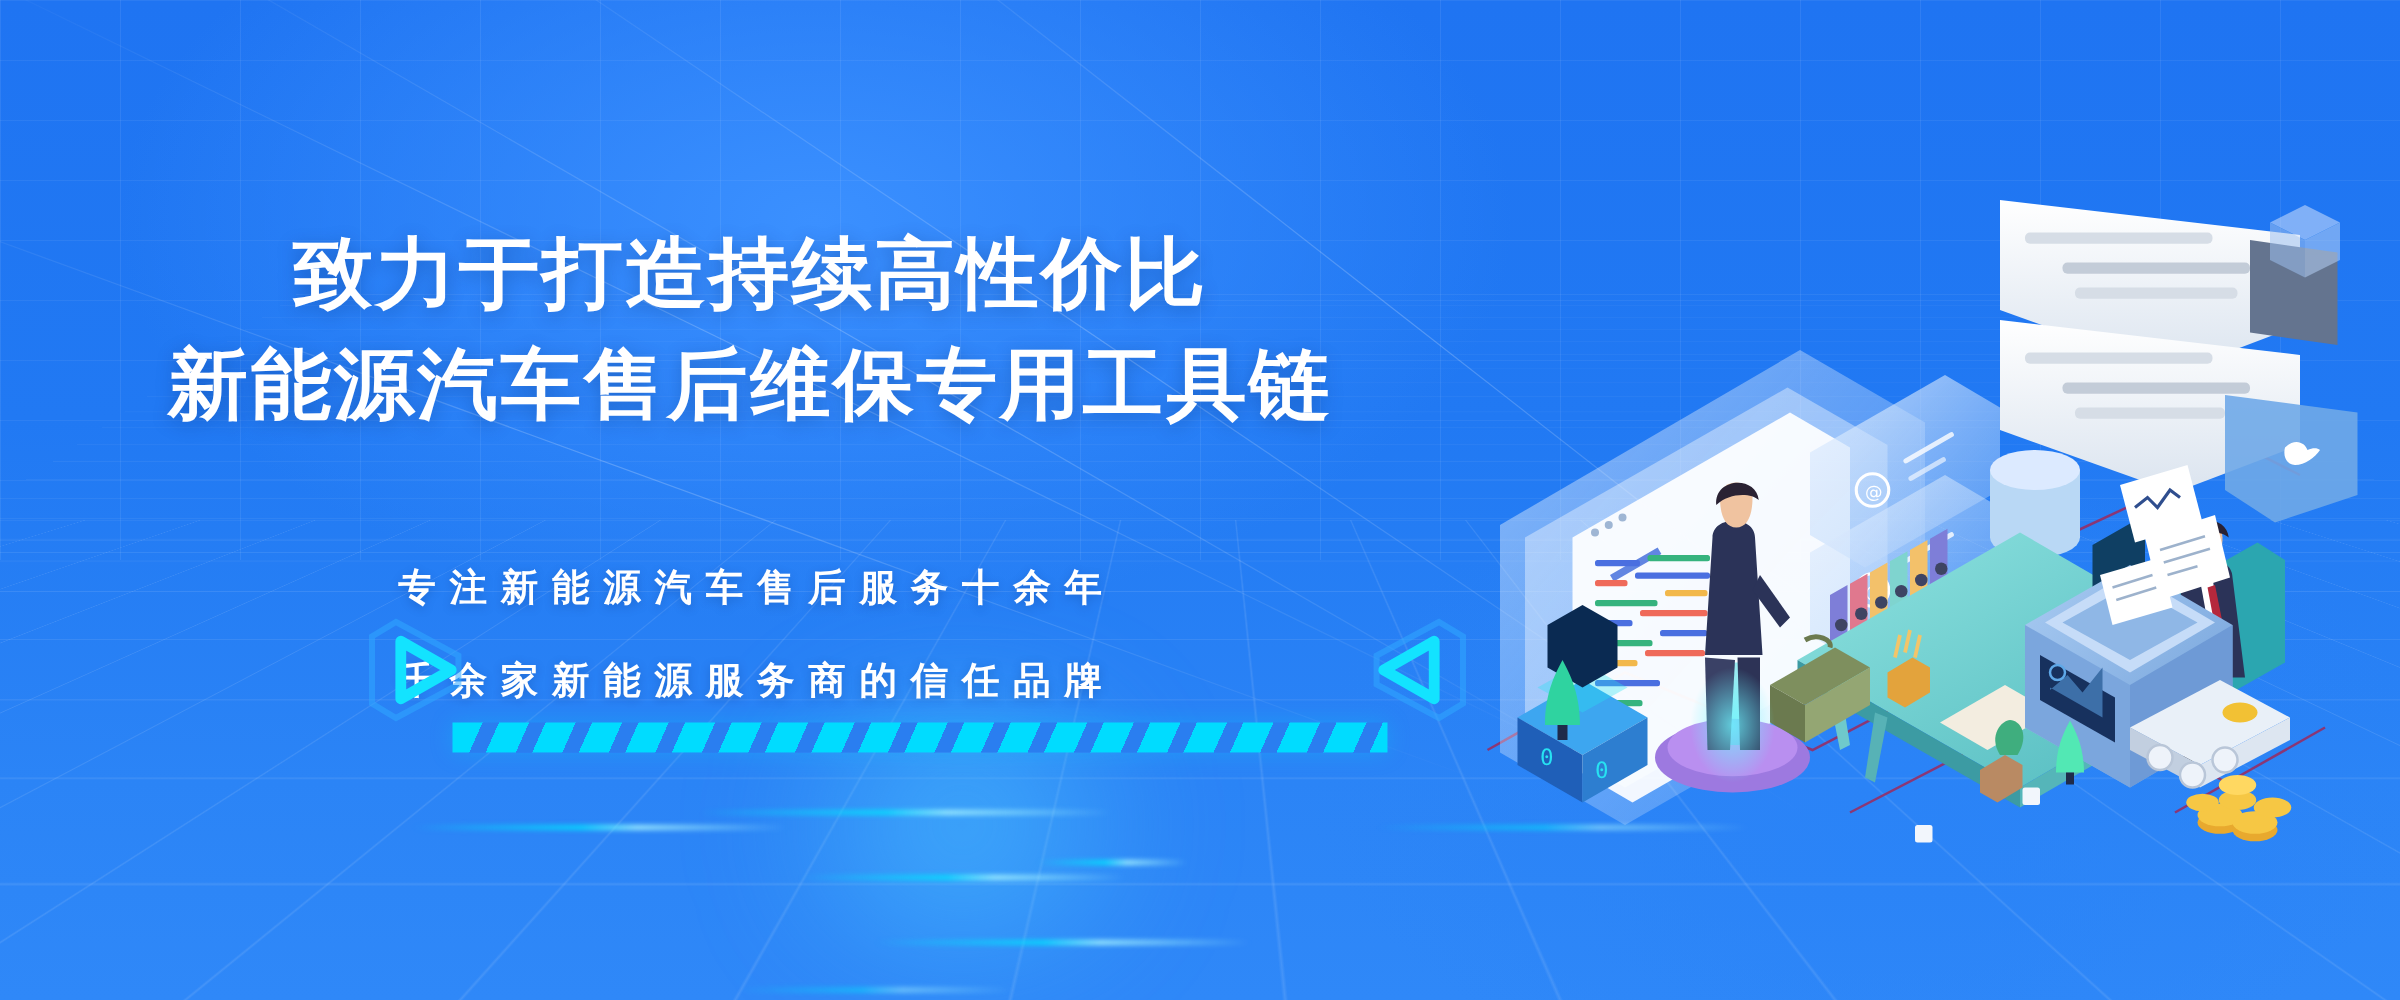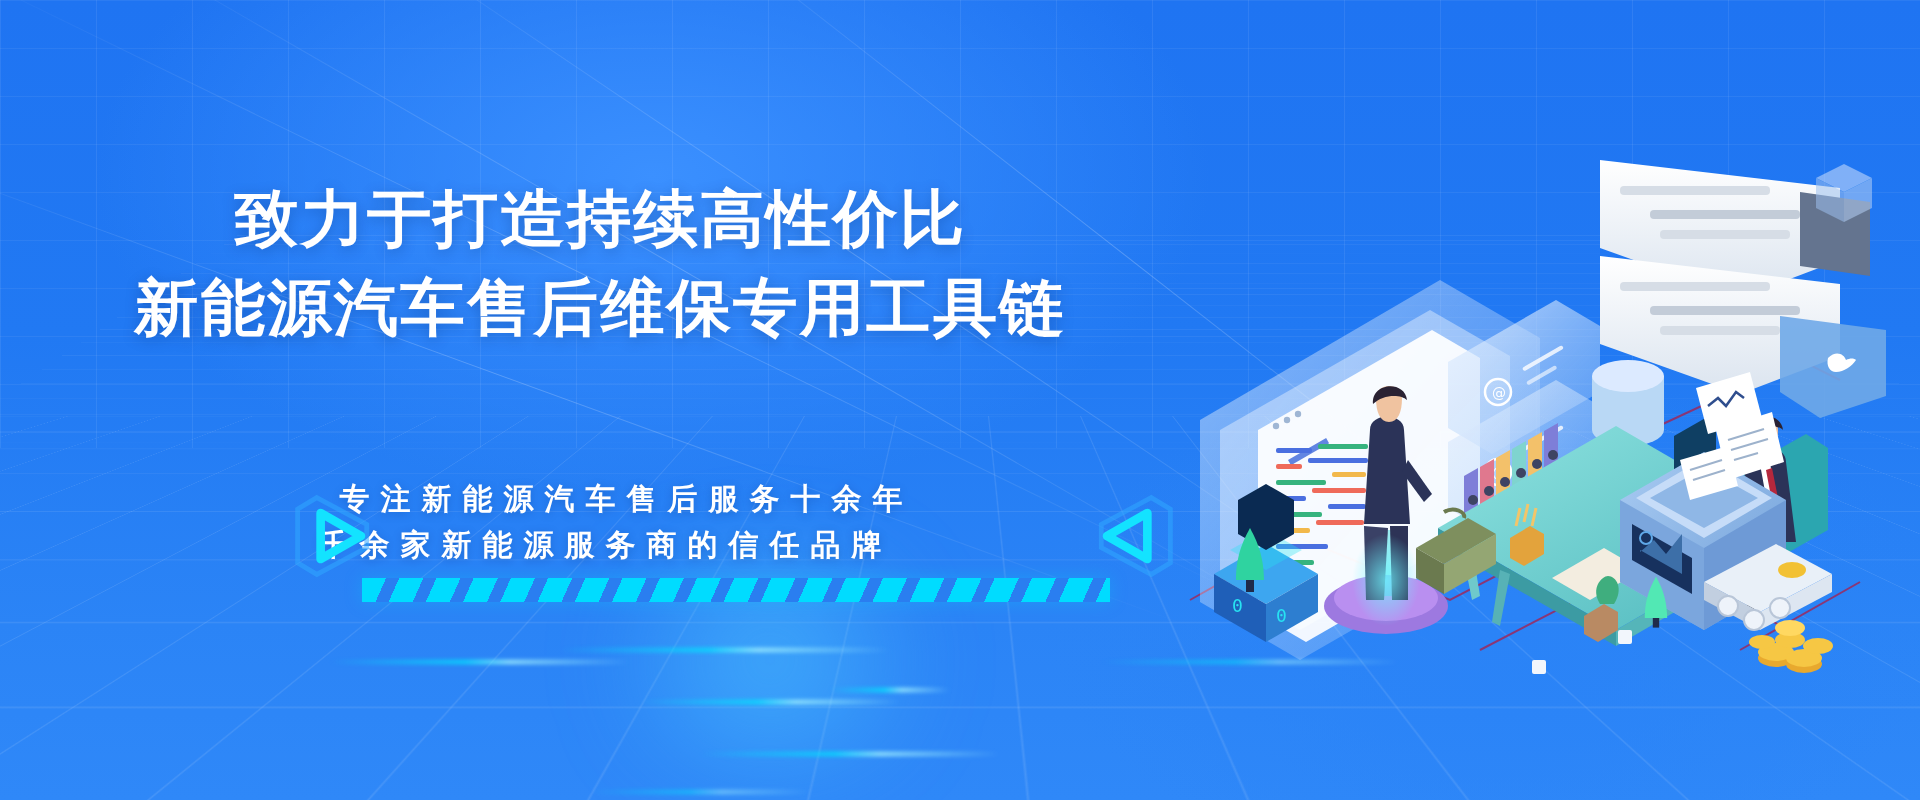--- a/index.html
+++ b/index.html
@@ -46,21 +46,21 @@
     color:#ffffff;font-weight:700;letter-spacing:2px;
     font-family:"DejaVu Sans","Liberation Sans",sans-serif;
     text-shadow:0 3px 14px rgba(0,40,110,.30);}
   .h-line1{top:183px;font-size:62px;line-height:72px;transform:scaleX(1.04);}
   .h-line2{top:272px;font-size:62px;line-height:72px;transform:scaleX(1.04);}
 
   .sub{position:absolute;left:0;width:1200px;text-align:center;color:#ffffff;
     font-size:30px;line-height:46px;letter-spacing:11px;font-weight:600;
     font-family:"DejaVu Serif","Liberation Serif",serif;
     text-indent:11px;text-shadow:0 2px 8px rgba(0,40,110,.25);}
-  .sub1{top:476px;margin-left:21px;}
+  .sub1{top:448px;}
   .sub2{top:522px;}
 
   
   .arrow{position:absolute;top:488px;width:96px;height:96px;}
   .arrow-left{left:288px;}
   .arrow-right{left:1084px;transform:scaleX(-1);}
 
   
   .stripe-bar{position:absolute;left:362px;top:578px;width:748px;height:24px;
     background:

